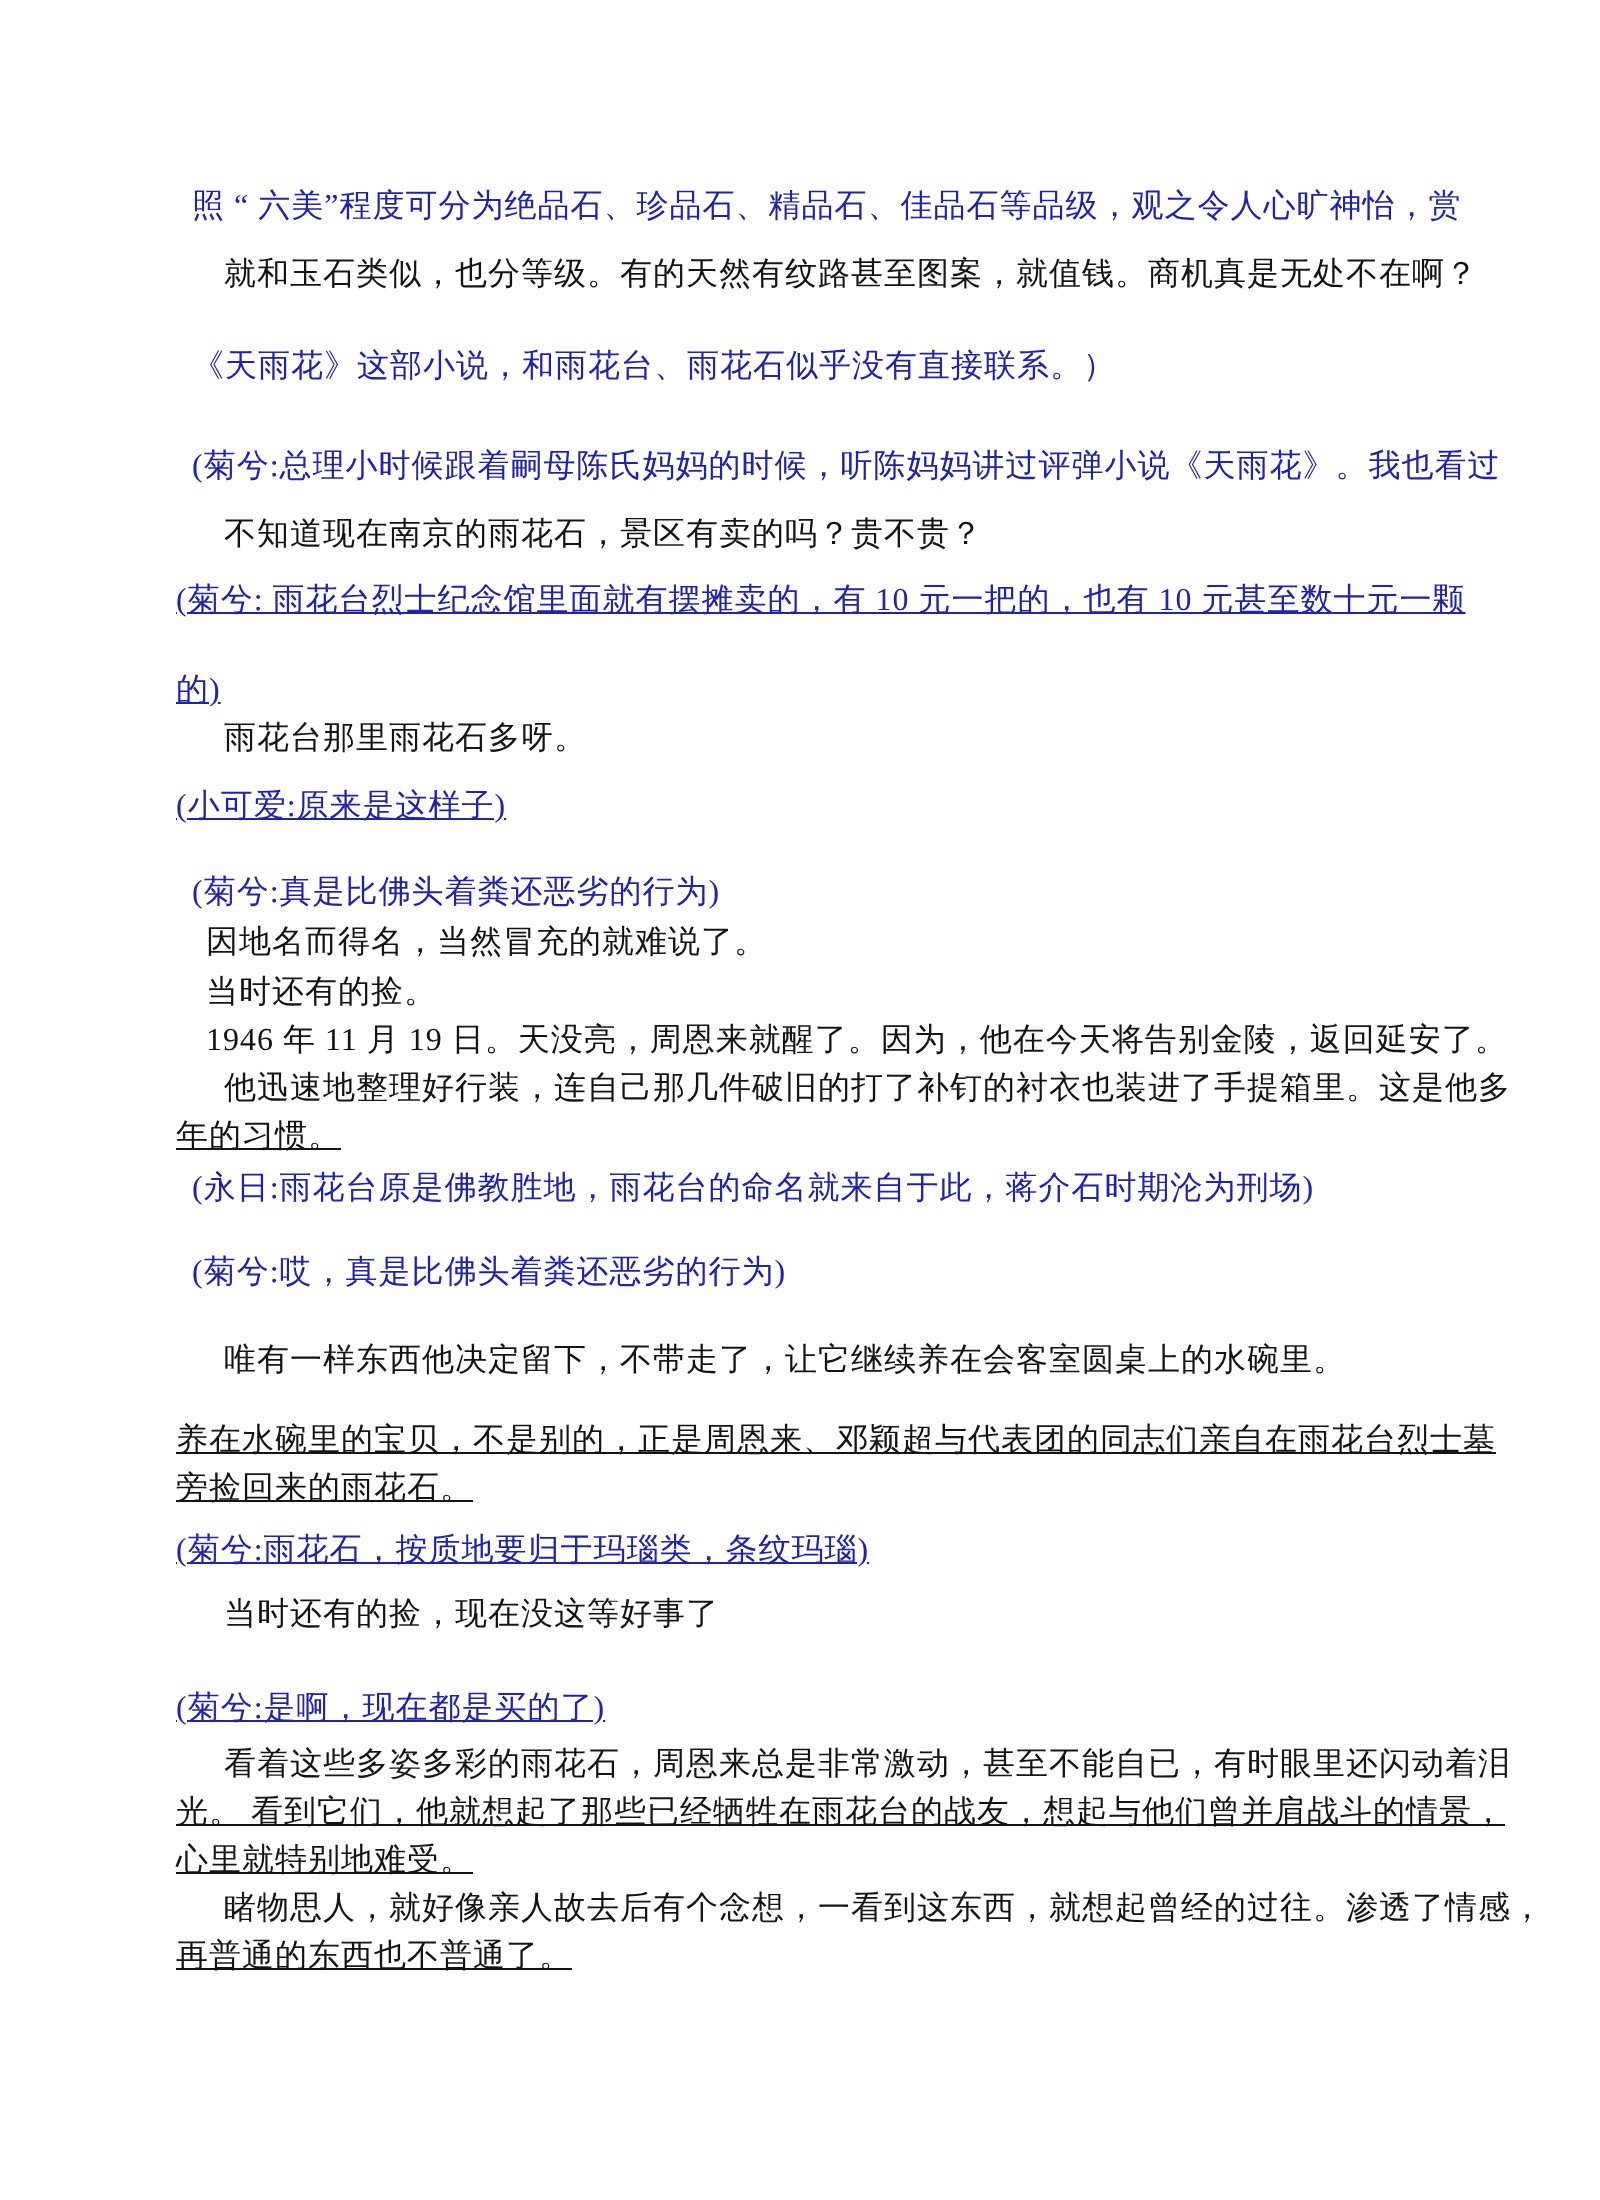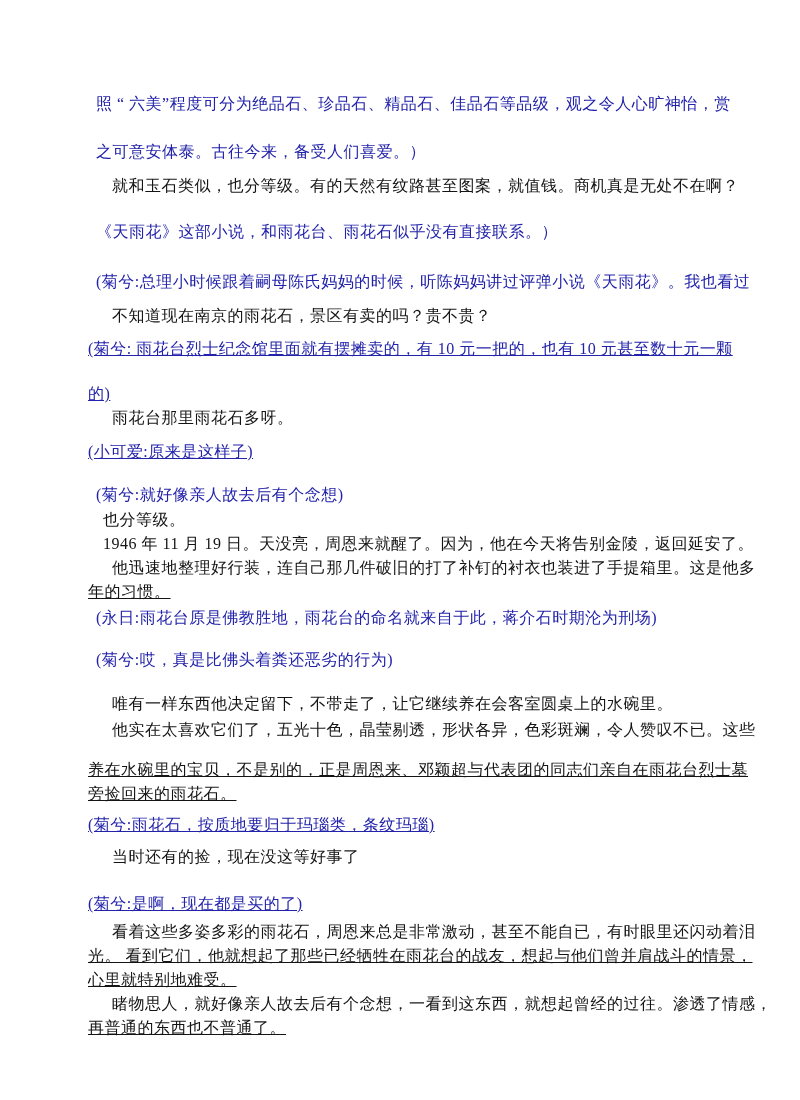--- a/index.html
+++ b/index.html
@@ -34,38 +34,37 @@
   .i1 { padding-left: 8px; }
   .i2 { padding-left: 15px; }
   .i3 { padding-left: 24px; font-family: Liberation Serif, serif; }
 </style>
 </head>
 <body style="background: rgb(255, 255, 255);">
 
 <div class="page">
   <div class="textflow">
     <div class="ln blue i1" style="margin-top:0">照 “ 六美”程度可分为绝品石、珍品石、精品石、佳品石等品级，观之令人心旷神怡，赏</div>
-    <div class="ln blue i1" style="margin-top:24px">之可意安体泰。古往今来，备受人们喜爱。）</div>
     <div class="ln i3" style="margin-top:10px">就和玉石类似，也分等级。有的天然有纹路甚至图案，就值钱。商机真是无处不在啊？</div>
     <div class="ln blue i1" style="margin-top:22px">《天雨花》这部小说，和雨花台、雨花石似乎没有直接联系。）</div>
     <div class="ln blue i1" style="margin-top:26px">(菊兮:总理小时候跟着嗣母陈氏妈妈的时候，听陈妈妈讲过评弹小说《天雨花》。我也看过</div>
     <div class="ln i3" style="margin-top:10px">不知道现在南京的雨花石，景区有卖的吗？贵不贵？</div>
     <div class="ln blue i0" style="margin-top:9px">(菊兮: 雨花台烈士纪念馆里面就有摆摊卖的，有 10 元一把的，也有 10 元甚至数十元一颗</div>
     <div class="ln blue i0" style="margin-top:21px">的)</div>
     <div class="ln i3" style="margin-top:0">雨花台那里雨花石多呀。</div>
     <div class="ln blue i0" style="margin-top:10px">(小可爱:原来是这样子)</div>
-    <div class="ln blue i1" style="margin-top:19px">(菊兮:就好像亲人故去后有个念想)</div>
-    <div class="ln i2" style="margin-top:1px">也分等级。</div>
+    <div class="ln blue i1" style="margin-top:19px">(菊兮:真是比佛头着粪还恶劣的行为)</div>
+    <div class="ln i2" style="margin-top:1px">因地名而得名，当然冒充的就难说了。</div>
+    <div class="ln i2" style="margin-top:1px">当时还有的捡。</div>
     <div class="ln i2" style="margin-top:0">1946 年 11 月 19 日。天没亮，周恩来就醒了。因为，他在今天将告别金陵，返回延安了。</div>
     <div class="ln i3" style="margin-top:0">他迅速地整理好行装，连自己那几件破旧的打了补钉的衬衣也装进了手提箱里。这是他多</div>
     <div class="ln i0" style="margin-top:0">年的习惯。</div>
     <div class="ln blue i1" style="margin-top:2px">(永日:雨花台原是佛教胜地，雨花台的命名就来自于此，蒋介石时期沦为刑场)</div>
     <div class="ln blue i1" style="margin-top:18px">(菊兮:哎，真是比佛头着粪还恶劣的行为)</div>
     <div class="ln i3" style="margin-top:20px">唯有一样东西他决定留下，不带走了，让它继续养在会客室圆桌上的水碗里。</div>
-    <div class="ln i3" style="margin-top:2px">他实在太喜欢它们了，五光十色，晶莹剔透，形状各异，色彩斑斓，令人赞叹不已。这些</div>
     <div class="ln i0" style="margin-top:16px">养在水碗里的宝贝，不是别的，正是周恩来、邓颖超与代表团的同志们亲自在雨花台烈士墓</div>
     <div class="ln i0" style="margin-top:0">旁捡回来的雨花石。</div>
     <div class="ln blue i0" style="margin-top:7px">(菊兮:雨花石，按质地要归于玛瑙类，条纹玛瑙)</div>
     <div class="ln i3" style="margin-top:8px">当时还有的捡，现在没这等好事了</div>
     <div class="ln blue i0" style="margin-top:23px">(菊兮:是啊，现在都是买的了)</div>
     <div class="ln i3" style="margin-top:4px">看着这些多姿多彩的雨花石，周恩来总是非常激动，甚至不能自已，有时眼里还闪动着泪</div>
     <div class="ln i0" style="margin-top:0">光。 看到它们，他就想起了那些已经牺牲在雨花台的战友，想起与他们曾并肩战斗的情景，</div>
     <div class="ln i0" style="margin-top:0">心里就特别地难受。</div>
     <div class="ln i3" style="margin-top:0">睹物思人，就好像亲人故去后有个念想，一看到这东西，就想起曾经的过往。渗透了情感，</div>
     <div class="ln i0" style="margin-top:0">再普通的东西也不普通了。</div>

